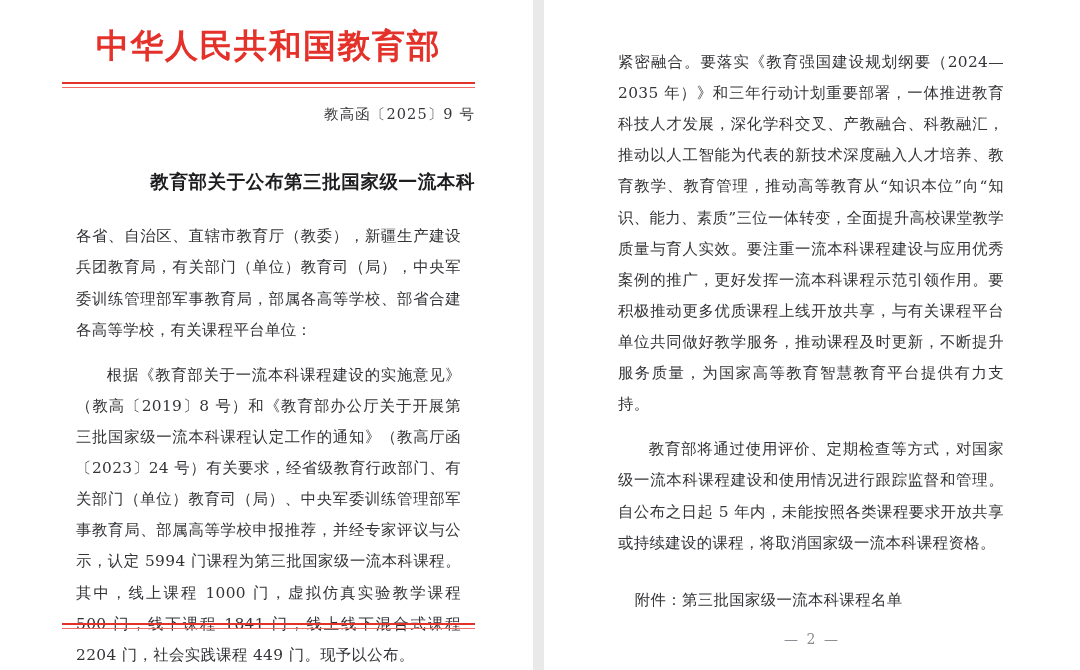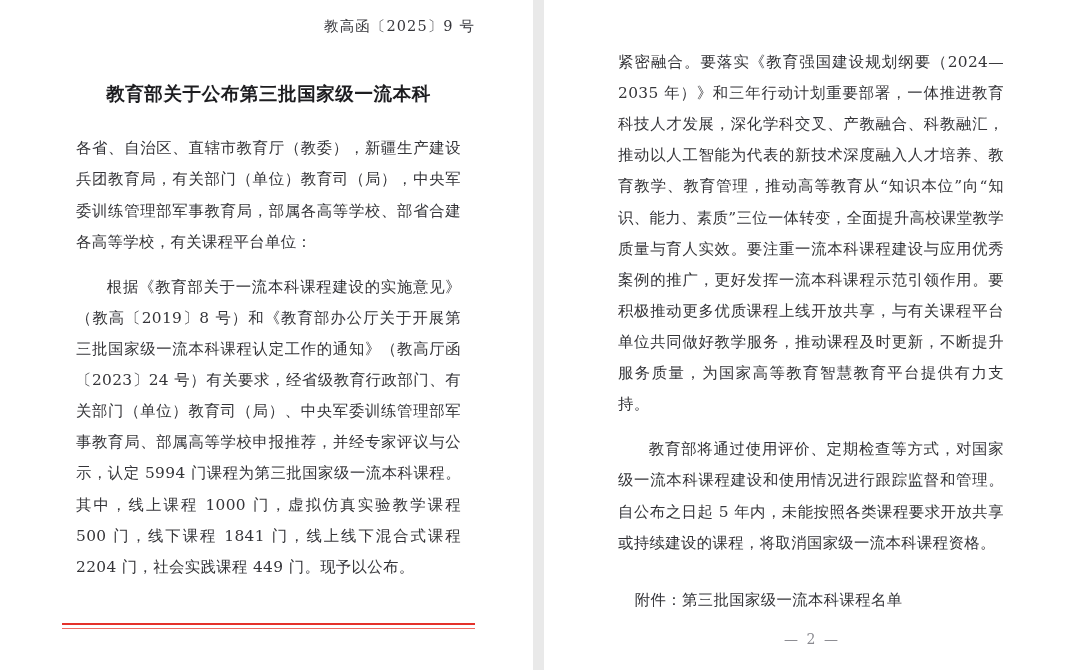--- a/index.html
+++ b/index.html
@@ -73,21 +73,21 @@
     text-align: right;
     font-size: 14.5px;
     letter-spacing: 1.1px;
     color: #35353a;
     font-family: "DejaVu Serif", "Liberation Serif", serif;
   }
 
   
   .doc-title {
     margin-top: 42px;
-    text-align: center;
+    text-align: right;
     font-weight: 700;
     font-size: 18.5px;
     line-height: 1.75;
     letter-spacing: 0.6px;
     color: #1d1d20;
   }
   .doc-title .tline { display: block; }
 
   
   .body-block { margin-top: 23px; }
@@ -143,20 +143,27 @@
     color: #8a8a90;
   }
 </style>
 </head>
 <body>
 
 <div class="scan">
 
   <div class="page page-left">
 
+    <div class="masthead">
+      <div class="masthead-title">中华人民共和国教育部</div>
+      <div class="masthead-rule">
+        <div class="bar-thick"></div>
+        <div class="bar-thin"></div>
+      </div>
+    </div>
 
     <div class="doc-number">教高函〔2025〕9 号</div>
 
     <div class="doc-title">
       <span class="tline">教育部关于公布第三批国家级一流本科</span>
     </div>
 
     <div class="body-block">
       <p class="para flush">各省、自治区、直辖市教育厅（教委），新疆生产建设兵团教育局，有关部门（单位）教育司（局），中央军委训练管理部军事教育局，部属各高等学校、部省合建各高等学校，有关课程平台单位：</p>
       <p class="para indent">根据《教育部关于一流本科课程建设的实施意见》（教高〔2019〕8 号）和《教育部办公厅关于开展第三批国家级一流本科课程认定工作的通知》（教高厅函〔2023〕24 号）有关要求，经省级教育行政部门、有关部门（单位）教育司（局）、中央军委训练管理部军事教育局、部属高等学校申报推荐，并经专家评议与公示，认定 5994 门课程为第三批国家级一流本科课程。其中，线上课程 1000 门，虚拟仿真实验教学课程 500 门，线下课程 1841 门，线上线下混合式课程 2204 门，社会实践课程 449 门。现予以公布。</p>

